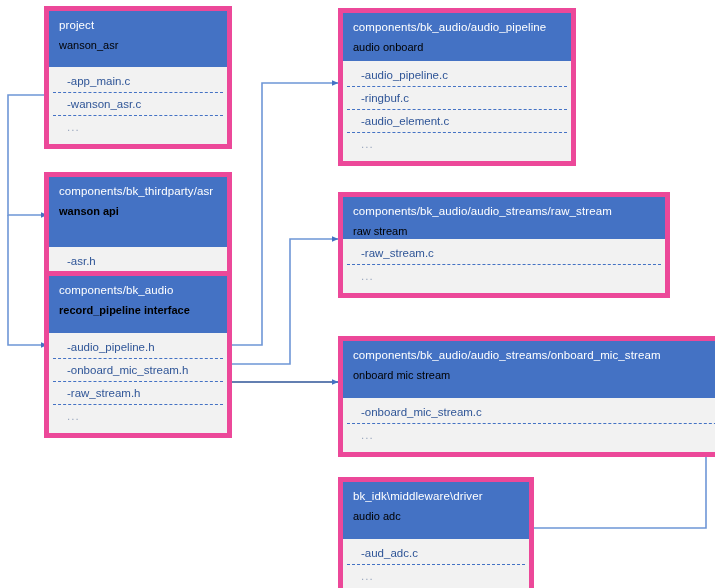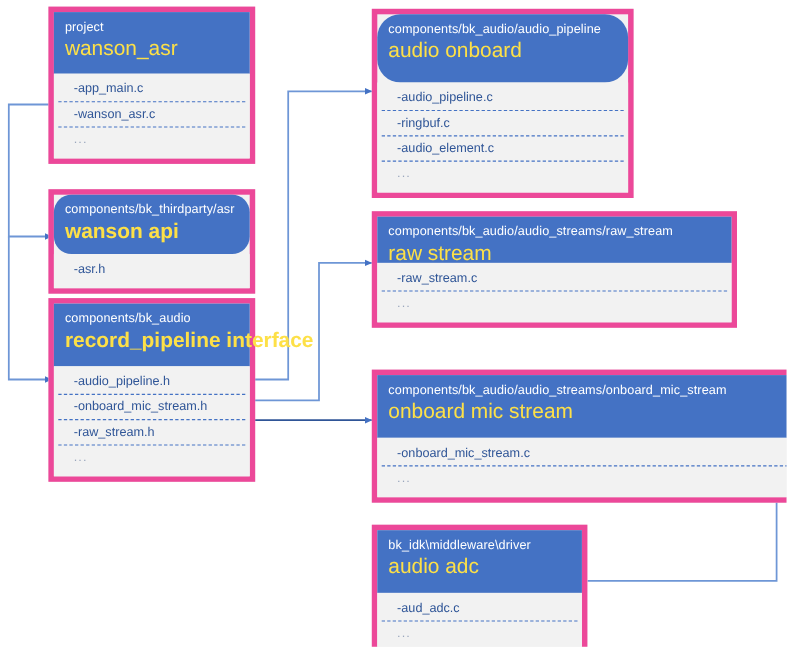--- a/index.html
+++ b/index.html
@@ -43,23 +43,23 @@
     box-sizing: border-box;
   }
   .node-path {
     font-size: 11.5px;
     line-height: 15px;
     color: #ffffff;
     white-space: nowrap;
     letter-spacing: 0.1px;
   }
   .node-title {
-    font-size: 19px;
+    font-size: 11px;
     line-height: 20px;
-    color: #fde047;
+    color: #000000;
     white-space: nowrap;
     margin-top: 2px;
   }
   .node-title.bold {
     font-weight: bold;
   }
   .node-body {
     background: #f2f2f2;
     padding: 3px 0 6px 0;
   }
@@ -112,34 +112,34 @@
       <div class="node-title">wanson_asr</div>
     </div>
     <div class="node-body">
       <div class="node-item">-app_main.c</div>
       <div class="node-item">-wanson_asr.c</div>
       <div class="node-item last">...</div>
     </div>
   </div>
 
   <div class="node" style="left:338px; top:8px; width:238px;">
-    <div class="node-header" style="height:62px;border-radius:21px;">
+    <div class="node-header" style="height:48px;">
       <div class="node-path">components/bk_audio/audio_pipeline</div>
       <div class="node-title">audio onboard</div>
     </div>
     <div class="node-body">
       <div class="node-item">-audio_pipeline.c</div>
       <div class="node-item">-ringbuf.c</div>
       <div class="node-item">-audio_element.c</div>
       <div class="node-item last">...</div>
     </div>
   </div>
 
   <div class="node" style="left:44px; top:172px; width:188px;">
-    <div class="node-header" style="height:54px;border-radius:16px;">
+    <div class="node-header" style="height:70px;">
       <div class="node-path">components/bk_thirdparty/asr</div>
       <div class="node-title bold">wanson api</div>
     </div>
     <div class="node-body">
       <div class="node-item nodash">-asr.h</div>
     </div>
   </div>
 
   <div class="node" style="left:338px; top:192px; width:332px;">
     <div class="node-header" style="height:42px;">

